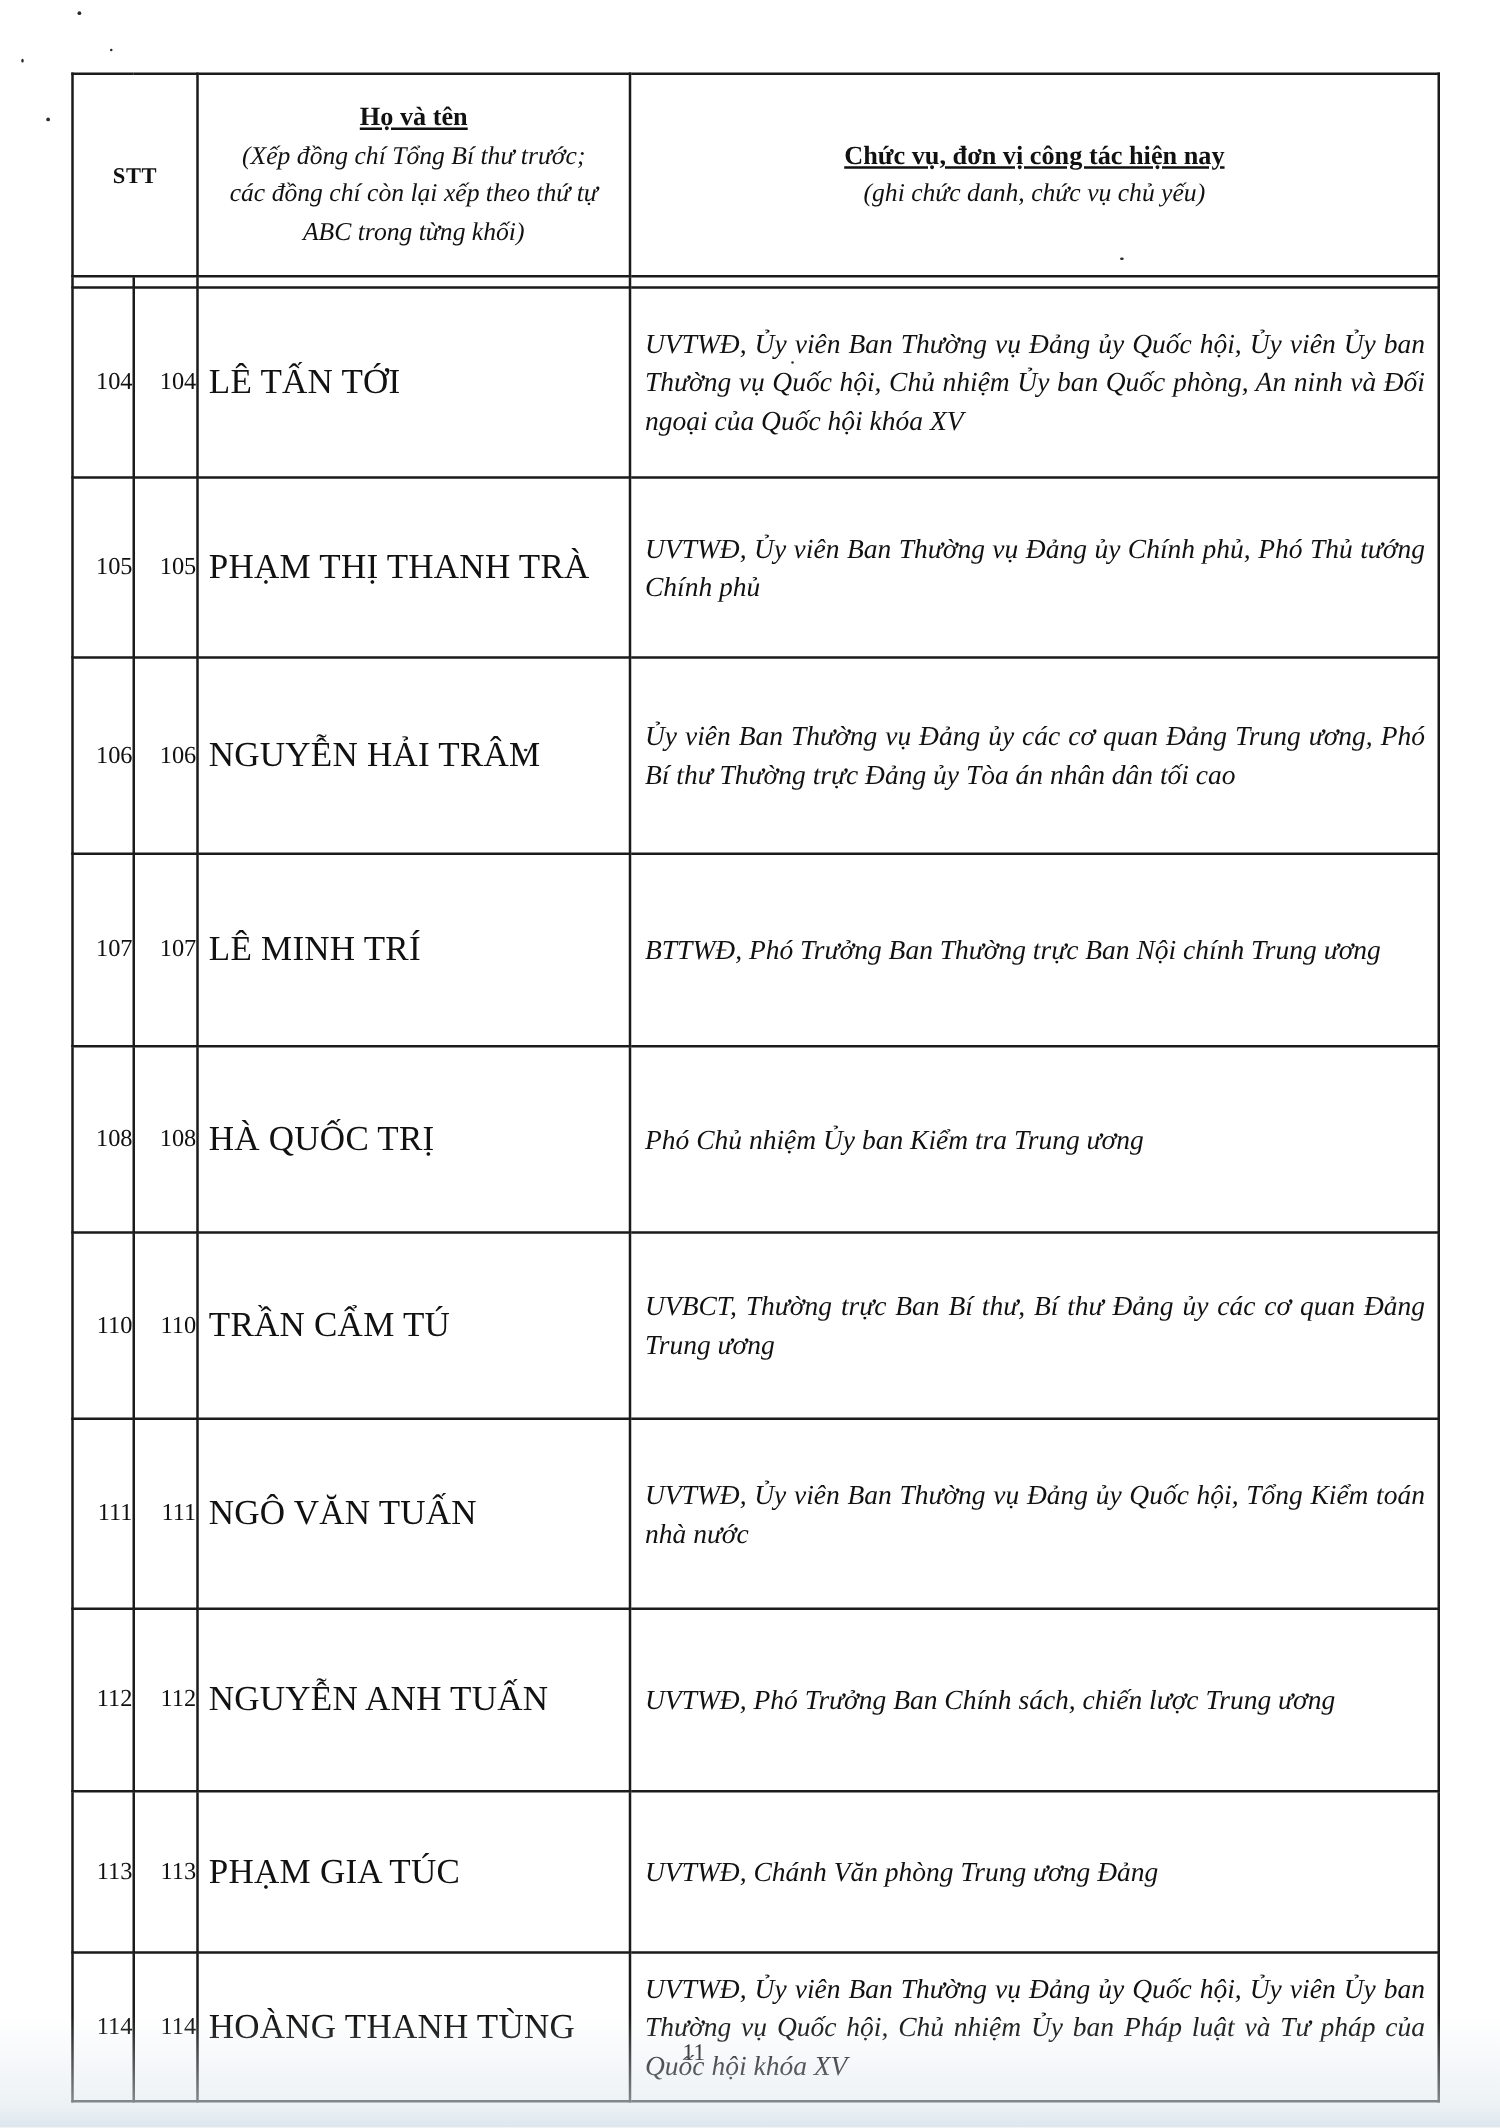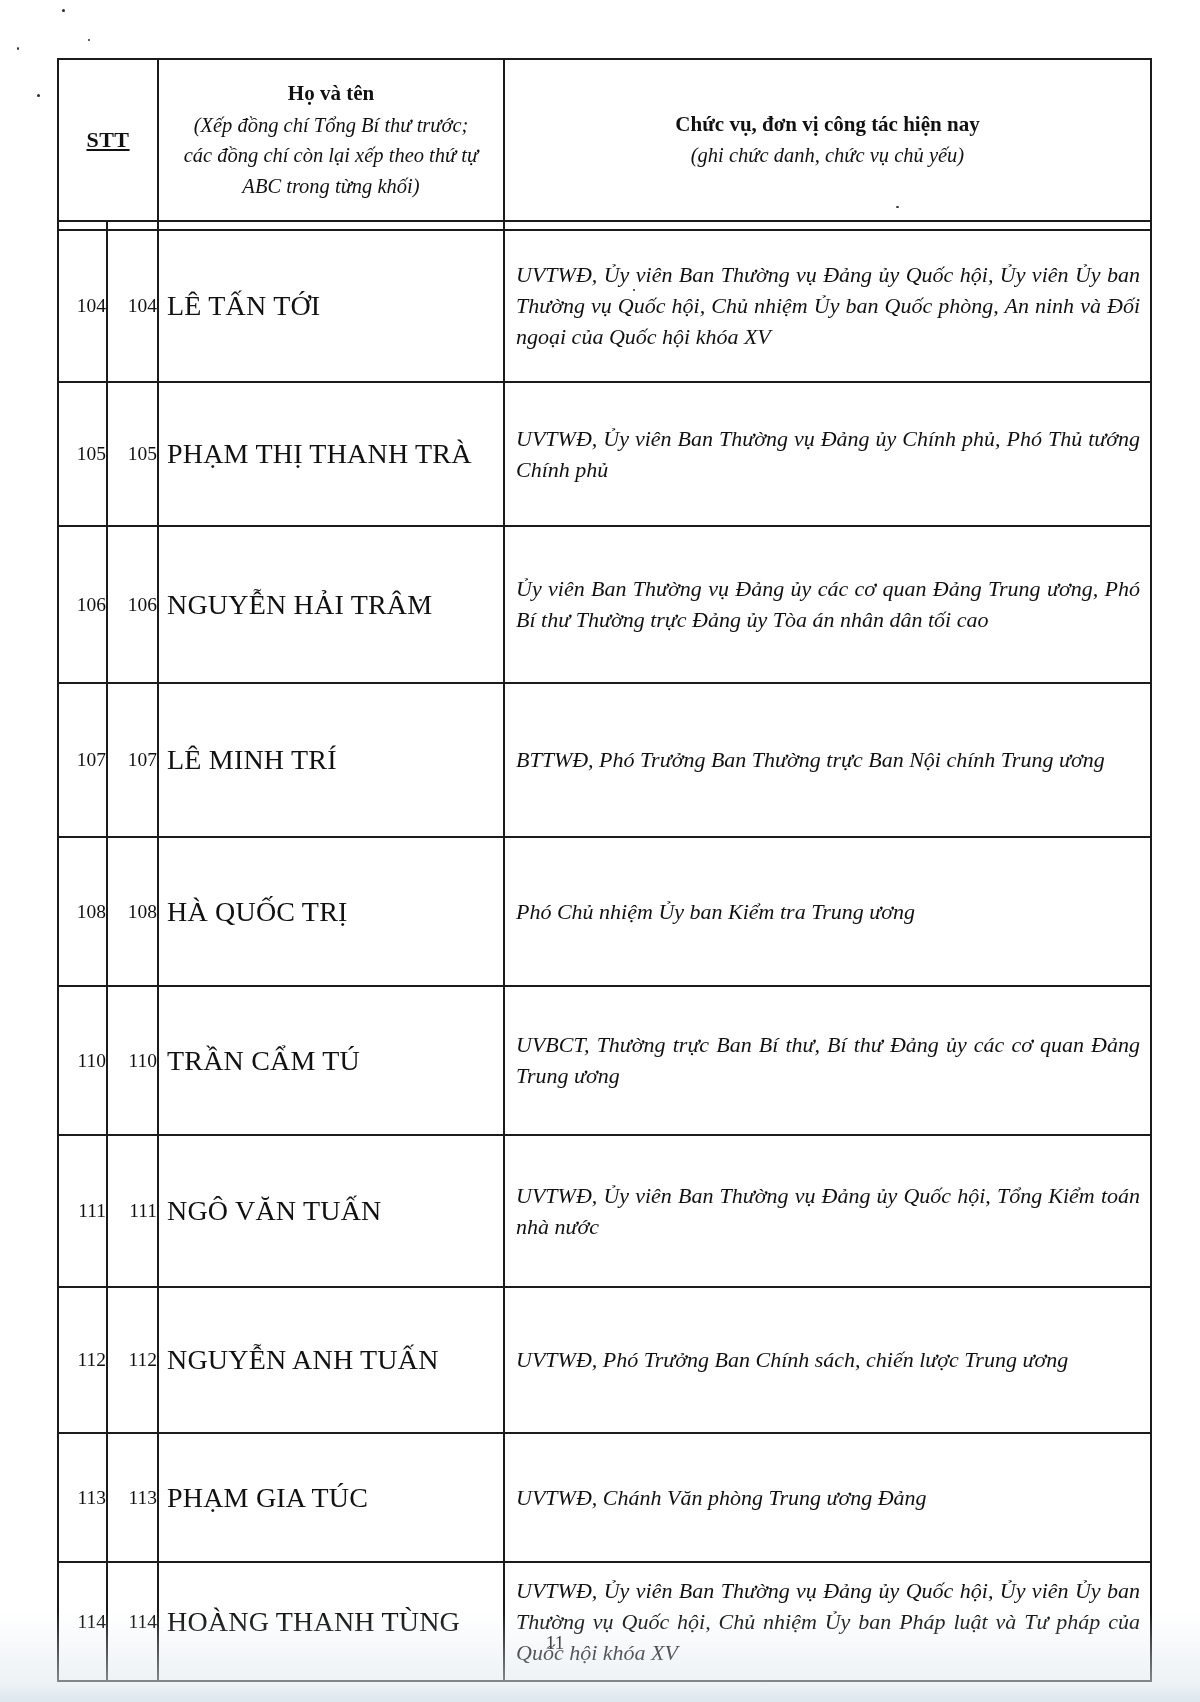--- a/index.html
+++ b/index.html
@@ -34,22 +34,22 @@
   .doc col.c-pos   { width:647px; }
 
   .doc th, .doc td {
     border:2px solid #1b1b1b;
     vertical-align:middle;
     padding:0;
   }
   .doc thead tr.gap td { height:7px; border-top-width:2px; border-bottom-width:2px; }
 
   .doc thead th { height:160px; text-align:center; font-weight:normal; }
-  .h-stt   { font-weight:bold; font-size:22px; letter-spacing:.5px;text-decoration:underline; }
-  .h-title { font-weight:bold; font-size:21px; line-height:1.5; }
+  .h-stt   { font-weight:bold; font-size:18px; letter-spacing:.5px; }
+  .h-title { font-weight:bold; font-size:21px; line-height:1.5;text-decoration:underline; }
   .h-sub   { font-style:italic; font-size:20.5px; line-height:1.5; padding:0 18px; }
 
   .doc tbody td.stt  { text-align:right; font-size:19.5px; }
   .doc tbody td.name { font-size:28px; padding:4px 4px 4px 8px; letter-spacing:.2px; }
   .doc tbody td.pos  {
     font-size:22px; line-height:31px;
     padding:8px 10px 9px 11px;
     text-align:justify;
     font-style:italic;
   }

